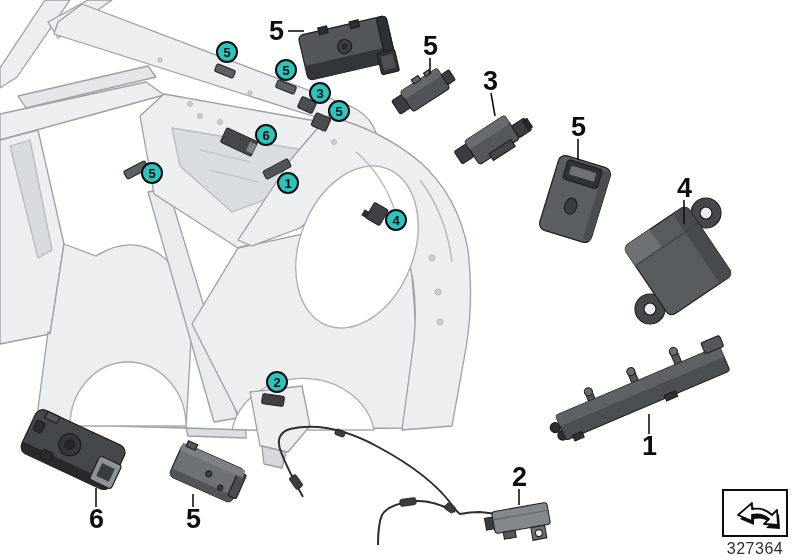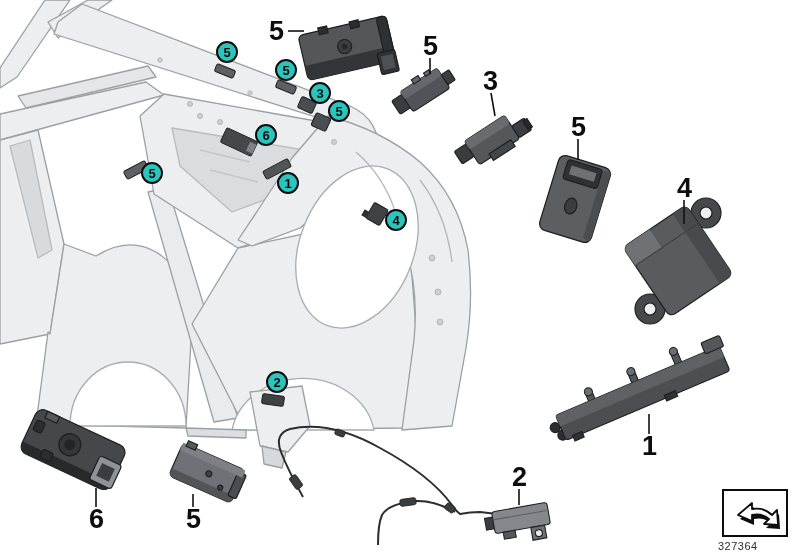--- a/index.html
+++ b/index.html
@@ -8,22 +8,22 @@
   .stage>svg{position:absolute;left:0;top:0;}
   .callout{position:absolute;width:22px;height:22px;border:2px solid #0d0d0d;border-radius:50%;
            box-sizing:border-box;display:flex;align-items:center;justify-content:center;
            font-weight:700;font-size:13px;color:#0d0d0d;transform:translate(-50%,-50%);
            line-height:1;cursor:pointer;user-select:none;}
   .plabel{position:absolute;transform:translate(-50%,-50%);font-weight:700;font-size:27px;
           color:#0d0d0d;line-height:1;letter-spacing:-1px;user-select:none;}
   .legend-box{position:absolute;left:722px;top:489px;width:66px;height:48px;
               border:2px solid #0d0d0d;background:#fff;box-sizing:border-box;
               display:flex;align-items:center;justify-content:center;}
-  .drawing-number{position:absolute;left:718px;top:540px;width:74px;
-                  font-size:11px;color:#2e2e2e;letter-spacing:.5px;}
+  .drawing-number{position:absolute;left:718px;top:540px;width:74px;text-align:center;
+                  font-size:16px;color:#2e2e2e;letter-spacing:.5px;}
 </style>
 </head>
 <body>
 
 <div class="stage">
 
   <svg width="800" height="560" viewBox="0 0 800 560">
 
     <g fill="#eceeef" stroke="#9aa0a4" stroke-width="1.3" stroke-linejoin="round">
 

